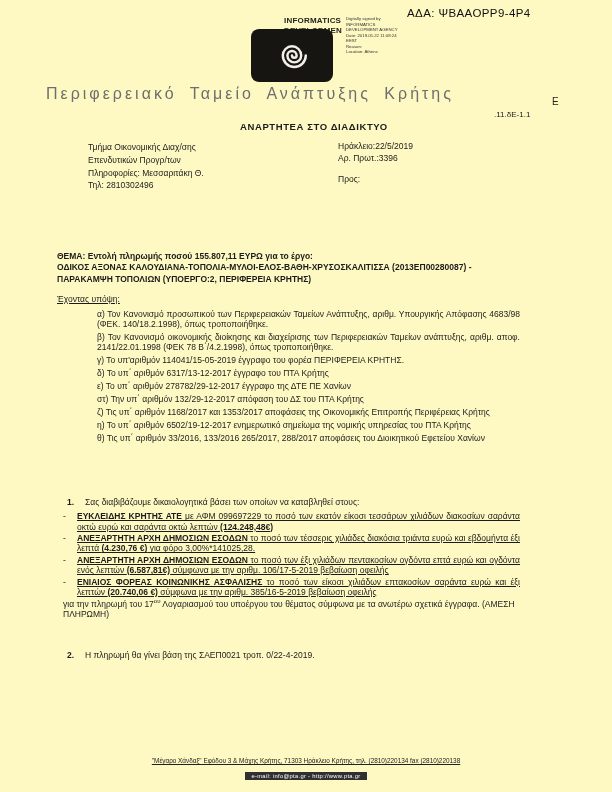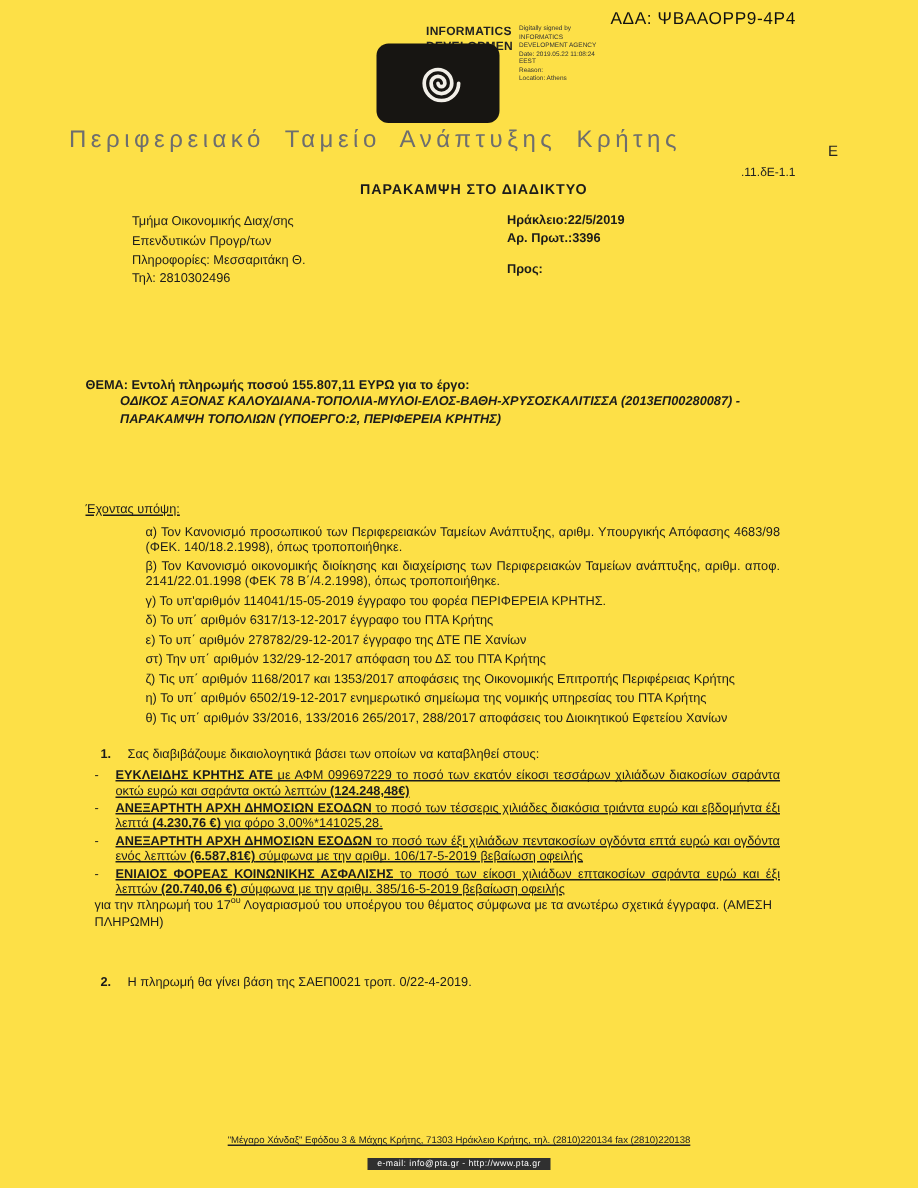--- a/index.html
+++ b/index.html
@@ -1,41 +1,41 @@
 <!DOCTYPE html>
 <html><head>
 <meta charset="utf-8">
 <style>
   html,body{margin:0;padding:0;background:#ffffff;}
-  .page{position:relative;width:612px;height:792px;background:#fde047;font-family:"Liberation Sans",sans-serif;color:#1b1b1b;overflow:hidden;}
+  .page{position:relative;width:612px;height:792px;background:#fef9c3;font-family:"Liberation Sans",sans-serif;color:#1b1b1b;overflow:hidden;}
 
   .ada{position:absolute;top:7px;left:407px;font-size:11.5px;letter-spacing:.4px;color:#111;}
 
   .stamp{position:absolute;top:16px;left:284px;display:flex;gap:4px;align-items:flex-start;}
   .stamp-agency{font-size:8px;font-weight:bold;line-height:1.25;color:#222;letter-spacing:.2px;}
   .stamp-details{font-size:4.3px;line-height:1.3;color:#333;}
 
   .logo{position:absolute;top:29px;left:251px;width:82px;height:53px;background:#171512;border-radius:8px;display:flex;align-items:center;justify-content:center;}
 
   .org-title{position:absolute;top:85px;left:0;width:500px;text-align:center;font-size:16px;color:#6e6e6e;letter-spacing:3px;word-spacing:6px;white-space:nowrap;}
   .stray-mark{position:absolute;top:96px;left:552px;font-size:10px;color:#222;}
   .ref-code{position:absolute;top:110px;left:494px;font-size:8px;color:#222;}
   .internet-notice{position:absolute;top:121px;left:240px;font-size:9.5px;font-weight:bold;letter-spacing:.6px;}
 
   .sender{position:absolute;top:141px;left:88px;font-size:8.5px;line-height:1.5;}
   .meta{position:absolute;top:141px;left:338px;width:186px;font-size:8.5px;}
-  .meta-line{font-weight:bold;margin-bottom:2px;}
+  .meta-line{font-weight:normal;margin-bottom:2px;}
   .to-label{margin-top:11px;}
   .recipient{font-weight:bold;text-align:justify;line-height:1.4;}
 
   .subject{position:absolute;top:251px;left:57px;width:463px;font-size:8.5px;font-weight:bold;line-height:1.35;}
-  .project{margin-left:23px;font-style:italic;}
+  .project{margin-left:0;}
 
   .grounds{position:absolute;top:294px;left:57px;width:463px;font-size:8.5px;line-height:1.18;}
-  .grounds-heading{text-decoration:underline;margin-bottom:5px;margin-top:40px;}
+  .grounds-heading{text-decoration:underline;margin-bottom:5px;}
   .ground{margin-bottom:3px;text-align:justify;margin-left:40px;}
 
   .body-list{position:absolute;top:497px;left:57px;width:463px;font-size:8.5px;line-height:1.22;}
   .num-item{position:relative;padding-left:28px;margin-bottom:4px;}
   .num-item .num{position:absolute;left:10px;font-weight:bold;}
   .payee{position:relative;padding-left:20px;text-align:justify;margin-bottom:1px;text-decoration:underline;}
   .payee::before{content:"-";position:absolute;left:6px;top:0;}
   .b{font-weight:bold;}
   .closing{margin-left:6px;margin-top:1px;}
   .item2{margin-top:30px;}
@@ -70,21 +70,21 @@
 
   <div class="logo">
     <svg width="78" height="49" viewBox="0 0 100 64">
       <path d="M 50 32 a 3 3 0 1 0 6 0 a 6 6 0 1 0 -12 0 a 9 9 0 1 0 18 0 a 12 12 0 1 0 -24 0 a 15 15 0 1 0 30 0" fill="none" stroke="#f2efe8" stroke-width="3.2" stroke-linecap="round"></path>
     </svg>
   </div>
 
   <div class="org-title">Περιφερειακό Ταμείο Ανάπτυξης Κρήτης</div>
   <div class="stray-mark">Ε</div>
   <div class="ref-code">.11.δΕ-1.1</div>
-  <div class="internet-notice">ΠΑΡΑΚΑΜΨΗ ΣΤΟ ΔΙΑΔΙΚΤΥΟ</div>
+  <div class="internet-notice">ΑΝΑΡΤΗΤΕΑ ΣΤΟ ΔΙΑΔΙΚΤΥΟ</div>
 
   <div class="sender">
     <div>Τμήμα Οικονομικής Διαχ/σης</div>
     <div>Επενδυτικών Προγρ/των</div>
     <div>Πληροφορίες: Μεσσαριτάκη Θ.</div>
     <div>Τηλ: 2810302496</div>
   </div>
 
   <div class="meta">
     <div class="meta-line">Ηράκλειο:22/5/2019</div>

